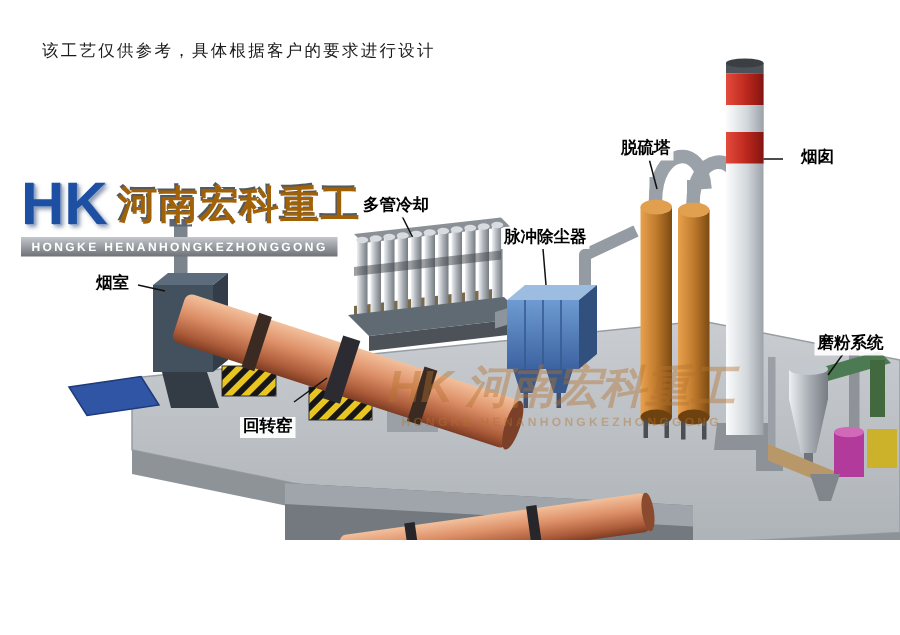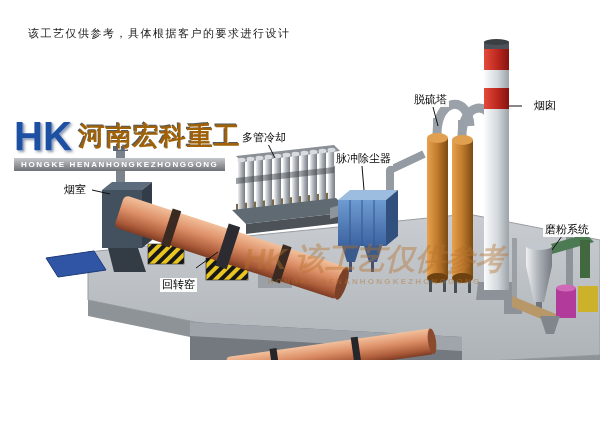--- a/index.html
+++ b/index.html
@@ -1,21 +1,21 @@
 <!DOCTYPE html>
 <html><head>
 <meta charset="utf-8">
 <style>
   *{margin:0;padding:0;box-sizing:border-box}
   html,body{background:#ffffff}
   body{font-family:"Liberation Sans","DejaVu Sans",sans-serif}
   .canvas{position:relative;width:600px;height:360px;background:#fff;overflow:hidden}
   .scene{position:absolute;left:0;top:0;z-index:1}
   .disclaimer{position:absolute;left:28px;top:26px;font-size:11px;letter-spacing:1.5px;color:#1a1a1a;z-index:5;white-space:nowrap}
-  .lbl{position:absolute;font-size:11px;font-weight:400;color:#000;background:rgba(255,255,255,.93);padding:0 2px;white-space:nowrap;z-index:6;line-height:1.25}
+  .lbl{position:absolute;font-size:11px;font-weight:700;color:#000;background:rgba(255,255,255,.93);padding:0 2px;white-space:nowrap;z-index:6;line-height:1.25}
   .logo{position:absolute;left:14px;top:116px;z-index:5}
   .logo-row{display:flex;align-items:center;gap:7px}
   .logo-hk{font-size:40px;font-weight:800;color:#1d50a2;line-height:1;text-shadow:1px 1px 0 #8fa6c8,2px 2px 3px rgba(40,60,100,.55)}
   .logo-cn{font-size:26px;font-weight:800;color:#a16207;letter-spacing:1px;text-shadow:1px 1px 0 #fff,-1px -1px 0 #55585c}
   .logo-en{margin-top:2px;background:linear-gradient(180deg,#c4c8cc,#6e7276);color:#fff;font-size:8px;font-weight:700;letter-spacing:1.6px;padding:2px 7px;text-align:center;width:max-content}
   .watermark{position:absolute;left:222px;top:242px;width:305px;text-align:center;z-index:4;opacity:.42;pointer-events:none}
   .wm-cn{font-size:30px;font-weight:800;font-style:italic;color:#b5722e;white-space:nowrap;line-height:1.15}
   .wm-en{font-size:8px;font-weight:700;letter-spacing:2.2px;color:#b5722e}
 </style>
 </head>
@@ -217,21 +217,21 @@
 
   <div class="logo">
     <div class="logo-row">
       <span class="logo-hk">HK</span>
       <span class="logo-cn">河南宏科重工</span>
     </div>
     <div class="logo-en">HONGKE HENANHONGKEZHONGGONG</div>
   </div>
 
   <div class="watermark">
-    <div class="wm-cn">HK 该工艺仅供参考</div>
+    <div class="wm-cn">HK 河南宏科重工</div>
     <div class="wm-en">HONGKE HENANHONGKEZHONGGONG</div>
   </div>
 
   <div class="lbl" style="left:62px;top:183px">烟室</div>
   <div class="lbl" style="left:240px;top:131px">多管冷却</div>
   <div class="lbl" style="left:334px;top:152px">脉冲除尘器</div>
   <div class="lbl" style="left:412px;top:93px">脱硫塔</div>
   <div class="lbl" style="left:532px;top:99px">烟囱</div>
   <div class="lbl" style="left:543px;top:223px">磨粉系统</div>
   <div class="lbl" style="left:160px;top:278px">回转窑</div>

